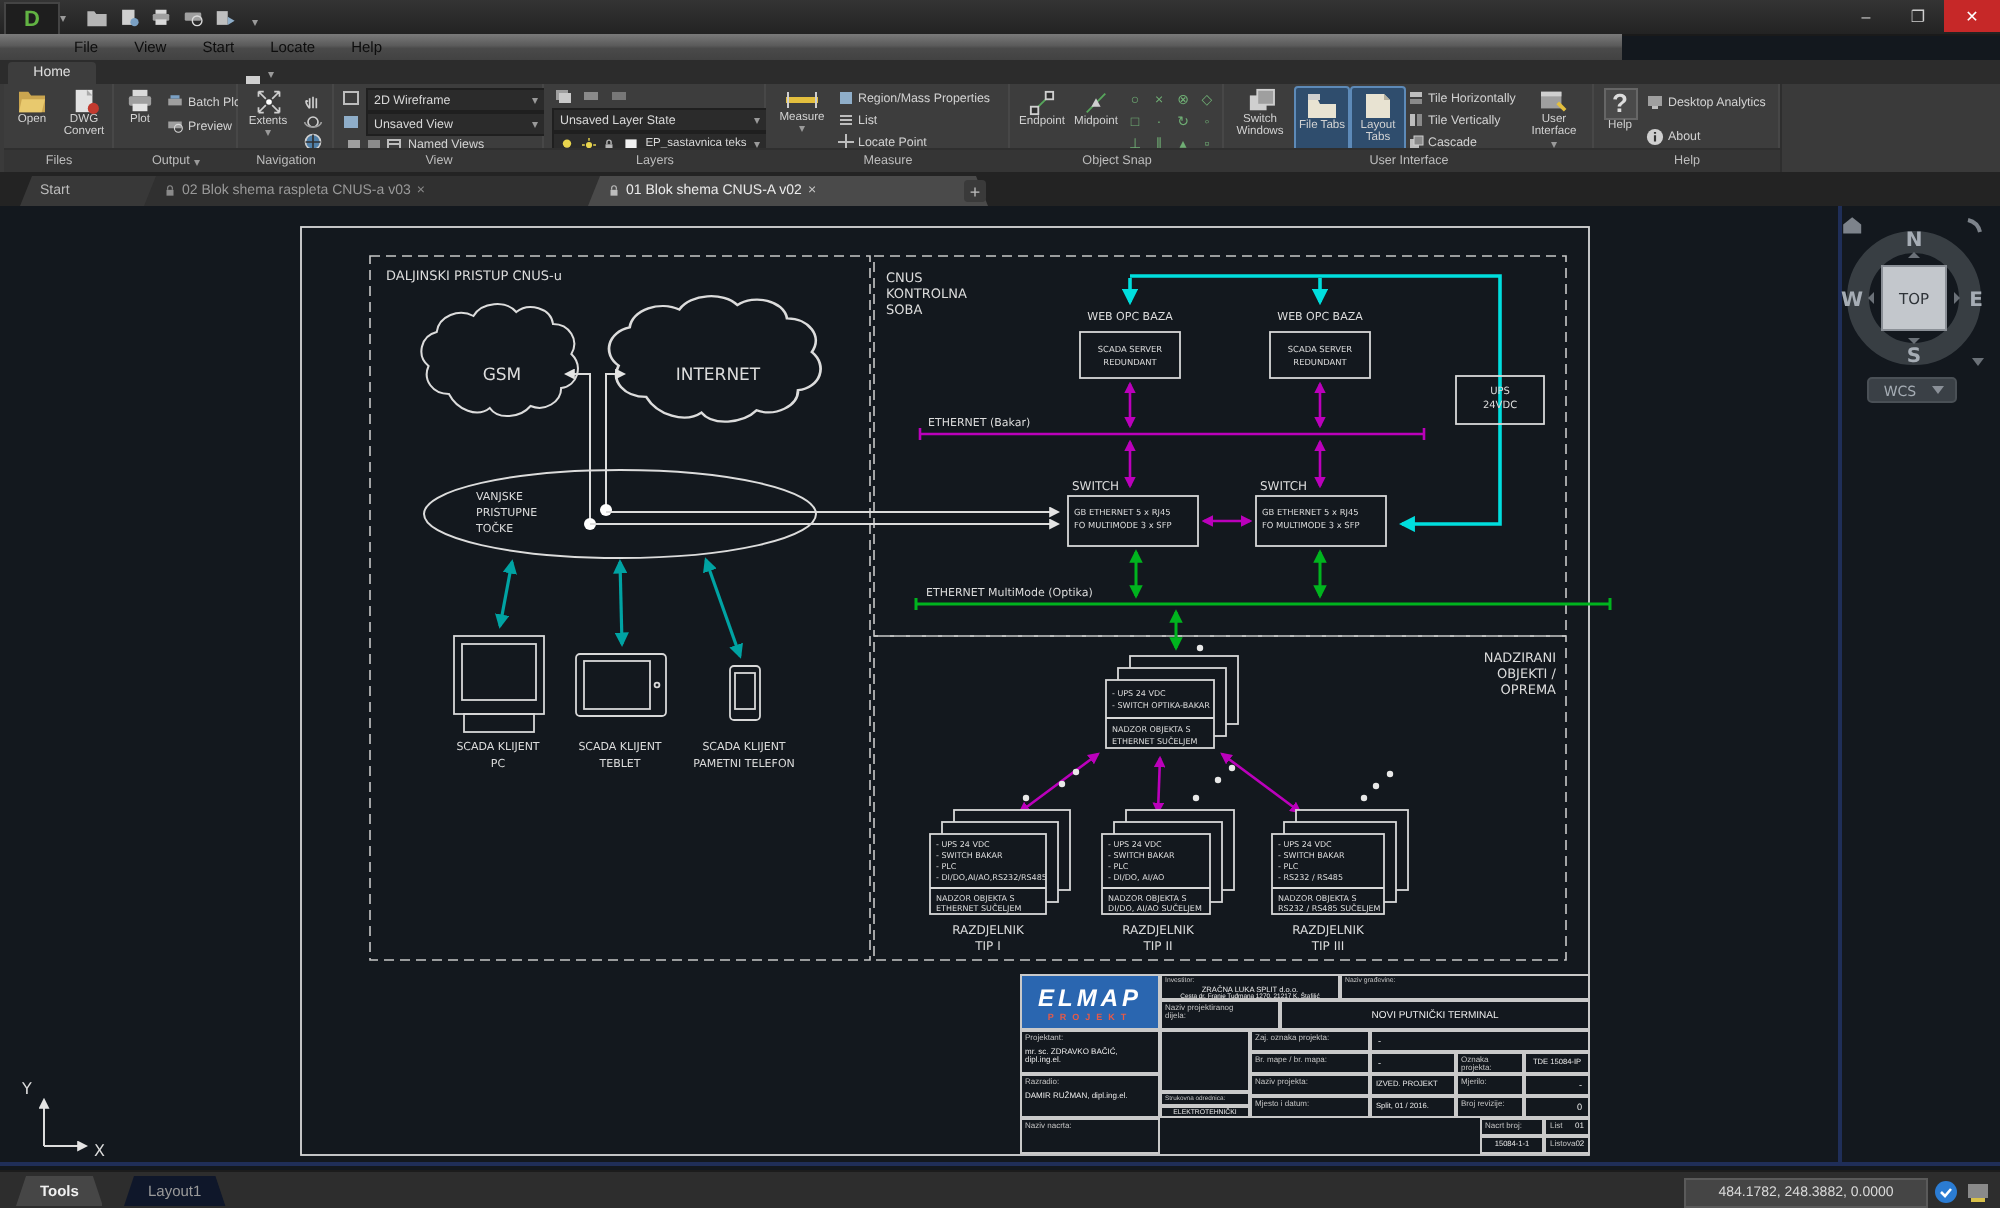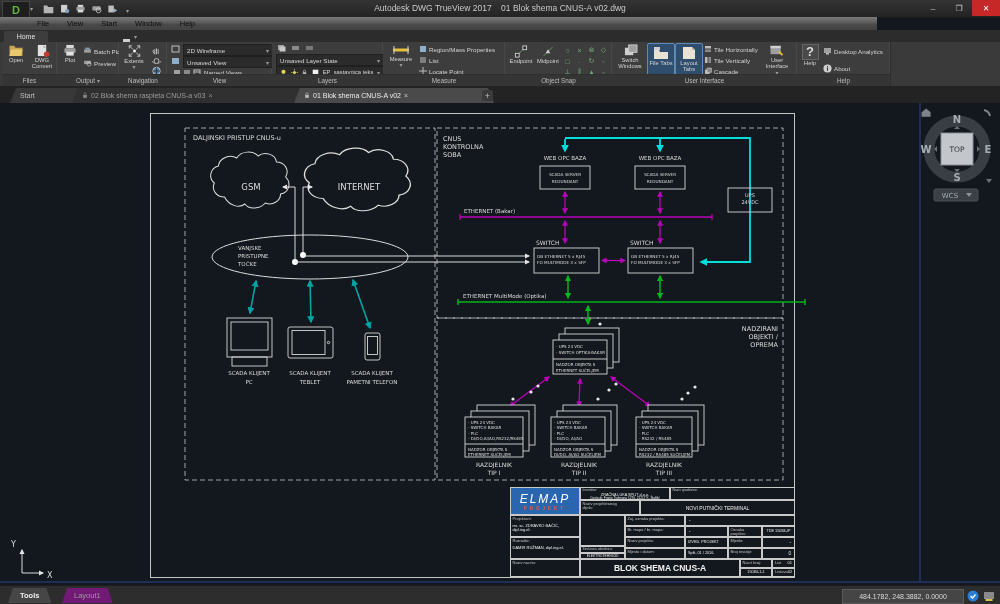--- a/index.html
+++ b/index.html
@@ -8,21 +8,21 @@
   .abs{position:absolute}
   
   #titlebar{left:0;top:0;width:1000px;height:17px;background:linear-gradient(#343434,#232323);border-bottom:1px solid #1a1a1a}
   #applogo{left:2px;top:1px;width:26px;height:15px;background:#1e1e1e;border:1px solid #444;display:flex;align-items:center;justify-content:center;font-weight:bold;color:#62b343;font-size:11px}
   #logodrop{left:30px;top:5px;font-size:6px;color:#9a9a9a}
   .qat{top:2px;width:13px;height:13px;display:flex;align-items:center;justify-content:center}
   #apptitle{left:0;top:3px;width:1000px;text-align:center;font-size:8.5px;color:#c9c9c9}
   .winbtn{top:0;height:16px;width:26px;display:flex;align-items:center;justify-content:center;font-size:8px;color:#cfcfcf}
   #btn-close{background:#c62828;color:#fff;width:28px}
   
-  #menubar{left:0;top:17px;width:877px;height:13px;background:linear-gradient(#7a7a7a,#5a5a5a 45%,#4a4a4a 55%,#424242);display:flex;align-items:center;padding-left:28px;box-sizing:border-box}
+  #menubar{left:0;top:17px;width:811px;height:13px;background:linear-gradient(#7a7a7a,#5a5a5a 45%,#4a4a4a 55%,#424242);display:flex;align-items:center;padding-left:28px;box-sizing:border-box}
   .menuitem{font-size:7.5px;color:#0d0d0d;padding:0 9px}
   
   #ribbon{left:0;top:30px;width:1000px;height:56px;background:#3a3a3a}
   #ribbontabs{left:0;top:0;width:1000px;height:12px;background:#2c2c2c}
   #hometab{left:4px;top:1px;width:44px;height:11px;background:#3d3d3d;color:#e0e0e0;font-size:7px;display:flex;align-items:center;justify-content:center;border-radius:2px 2px 0 0}
   .panel{top:12px;height:44px;background:#3d3d3d;border-right:1px solid #2e2e2e;box-shadow:inset -1px 0 0 #474747}
   .plabel{position:absolute;left:0;bottom:0;width:100%;height:11px;background:#353535;border-top:1px solid #2f2f2f;font-size:6.3px;color:#bdbdbd;display:flex;align-items:center;justify-content:center;gap:2px}
   .rbig{position:absolute;display:flex;flex-direction:column;align-items:center;font-size:5.8px;line-height:1.1;color:#d2d2d2;text-align:center;white-space:pre-line}
   .rsm{position:absolute;display:flex;align-items:center;gap:2px;font-size:6.2px;color:#d2d2d2;white-space:nowrap}
   .ddn{position:absolute;height:10px;background:#2b2b2b;border:1px solid #1f1f1f;color:#d8d8d8;font-size:6.2px;display:flex;align-items:center;padding:0 3px;justify-content:space-between}
@@ -95,34 +95,30 @@
         <circle cx="11" cy="9" r="3.5" fill="none" stroke="#d9d9d9"></circle>
       </svg>
     </span>
   <span class="qat abs" style="left:106px">
       <svg width="11" height="10" viewBox="0 0 16 14">
         <rect x="2" y="2" width="8" height="10" fill="#bfbfbf"></rect>
         <path d="M10 6l5 3-5 3z" fill="#8faec9"></path>
       </svg>
     </span>
   <span class="qat abs caret" style="left:121px;top:4px">▾</span>
-  <div id="apptitle" class="abs">
-    <span>Autodesk DWG TrueView 2017</span>&nbsp;&nbsp;&nbsp;
-    <span>01 Blok shema CNUS-A v02.dwg</span>
-  </div>
   <div class="winbtn abs" style="right:54px">–</div>
   <div class="winbtn abs" style="right:28px">❐</div>
   <div class="winbtn abs" id="btn-close" style="right:0">✕</div>
 </div>
 
 <div id="menubar" class="abs">
   <span class="menuitem">File</span>
   <span class="menuitem">View</span>
   <span class="menuitem">Start</span>
-  <span class="menuitem">Window</span>
+  <span class="menuitem">Locate</span>
   <span class="menuitem">Help</span>
 </div>
 
 <div id="ribbon" class="abs">
   <div id="ribbontabs" class="abs">
     <div id="hometab" class="abs">Home</div>
     <span class="abs" style="left:122px;top:2px"><svg width="9" height="8" viewBox="0 0 9 8">
           <rect x="1" y="1" width="7" height="6" fill="#cfcfcf"></rect>
         </svg></span>
     <span class="abs caret" style="left:134px;top:3px">▾</span>
@@ -727,21 +723,21 @@
     <g>
       <line x1="22" y1="470" x2="22" y2="447" class="lw" marker-end="url(#aW)"></line>
       <line x1="22" y1="470" x2="43" y2="470" class="lw" marker-end="url(#aW)"></line>
       <text class="t8" x="11" y="444">Y</text>
       <text class="t8" x="47" y="475">X</text>
     </g>
   </svg>
 
   <div id="tb" class="abs">
     <div class="tbc" style="left:0;top:0;width:70px;height:28px;background:#2a66b0;display:flex;flex-direction:column;align-items:center;justify-content:center">
-      <span style="font-size:12px;font-weight:normal;font-style:italic;color:#fff;letter-spacing:2px">ELMAP</span>
+      <span style="font-size:12px;font-weight:bold;font-style:italic;color:#fff;letter-spacing:2px">ELMAP</span>
       <span style="font-size:4.5px;color:#e65a48;letter-spacing:3px;font-weight:bold">PROJEKT</span>
     </div>
     <div class="tbc" style="left:70px;top:0;width:90px;height:13px">
       <div class="tl" style="font-size:3.4px">Investitor:</div>
       <div class="tv" style="font-size:3.8px">ZRAČNA LUKA SPLIT d.o.o.</div>
       <div class="tv" style="font-size:3.2px">Cesta dr. Franje Tuđmana 1270, 21217 K. Štafilić</div>
     </div>
     <div class="tbc" style="left:160px;top:0;width:125px;height:13px">
       <div class="tl" style="font-size:3.4px">Naziv građevine:</div>
 
@@ -809,23 +805,20 @@
     <div class="tbc" style="left:218px;top:61px;width:34px;height:11px">
         <div class="tl">Broj revizije:</div>
       </div>
     <div class="tbc" style="left:252px;top:61px;width:33px;height:11px;display:flex;align-items:center;justify-content:flex-end">
         <div class="tv" style="padding-right:3px">0</div>
       </div>
 
     <div class="tbc" style="left:0;top:72px;width:70px;height:18px">
         <div class="tl">Naziv nacrta:</div>
       </div>
-    <div class="tbc" style="left:70px;top:72px;width:160px;height:18px;display:flex;align-items:center;justify-content:center">
-      <div style="font-size:8.5px;font-weight:bold;color:#f0f0f0">BLOK SHEMA CNUS-A</div>
-    </div>
     <div class="tbc" style="left:230px;top:72px;width:32px;height:9px">
         <div class="tl">Nacrt broj:</div>
       </div>
     <div class="tbc" style="left:230px;top:81px;width:32px;height:9px;display:flex;align-items:center;justify-content:center">
         <div class="tv" style="font-size:3.8px">15084-1-1</div>
       </div>
     <div class="tbc" style="left:262px;top:72px;width:23px;height:9px;display:flex;align-items:center;justify-content:space-between;padding:0 2px">
       <span class="tl" style="padding:0">List</span>
         <span class="tv" style="font-size:4px">01</span>
     </div>
@@ -857,21 +850,21 @@
         <path d="M48 88l6 0-3 4z" fill="#8a9098"></path>
       </g>
     </svg>
   </div>
 </div>
 
 <div id="statusbar" class="abs">
   <div class="stab" style="left:8px;background:#464646;color:#f0f0f0;font-weight:bold">
       <span>Tools</span>
     </div>
-  <div class="stab" style="left:62px;background:#701a75;color:#9a9a9a">
+  <div class="stab" style="left:62px;background:#0f172a;color:#9a9a9a">
       <span>Layout1</span>
     </div>
   <div id="coords" class="abs">
       <span>484.1782, 248.3882, 0.0000</span>
     </div>
   <div class="sic abs" style="right:20px">
     <svg width="12" height="12" viewBox="0 0 12 12">
         <circle cx="6" cy="6" r="5.5" fill="#2b7cd3"></circle>
         <path d="M3.5 6l2 2 3-3.5" stroke="#fff" fill="none" stroke-width="1.3"></path>
       </svg>

